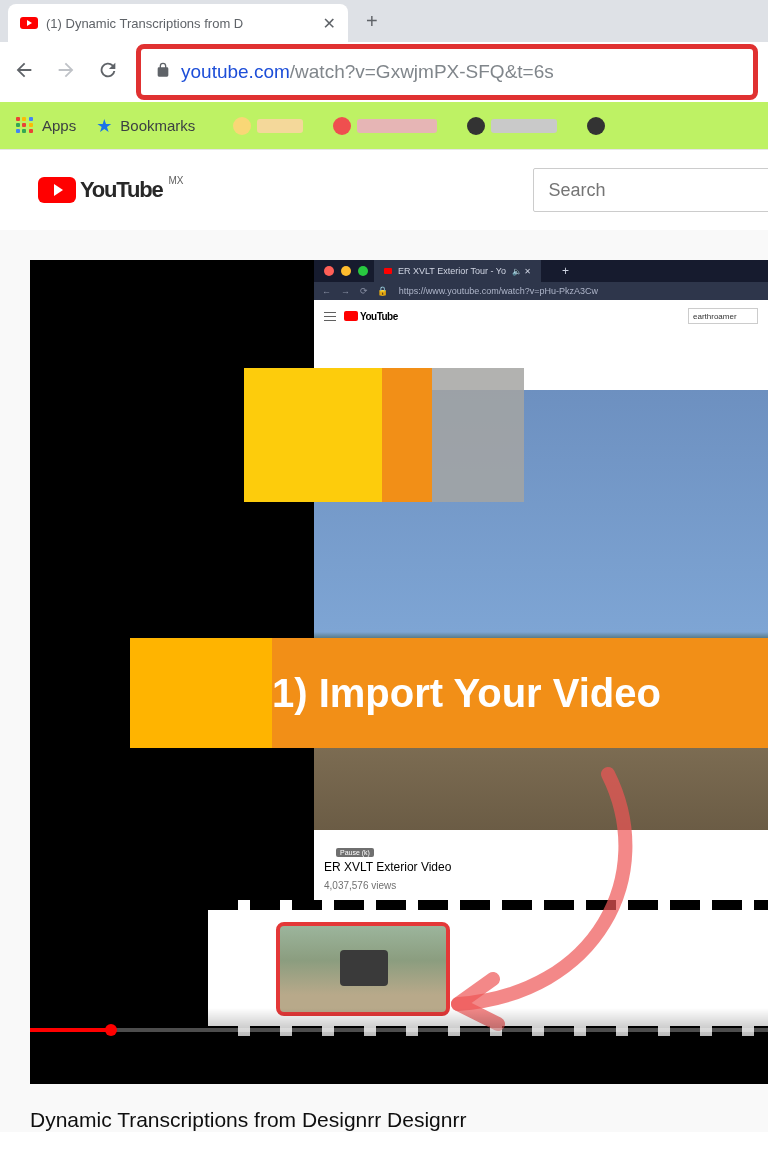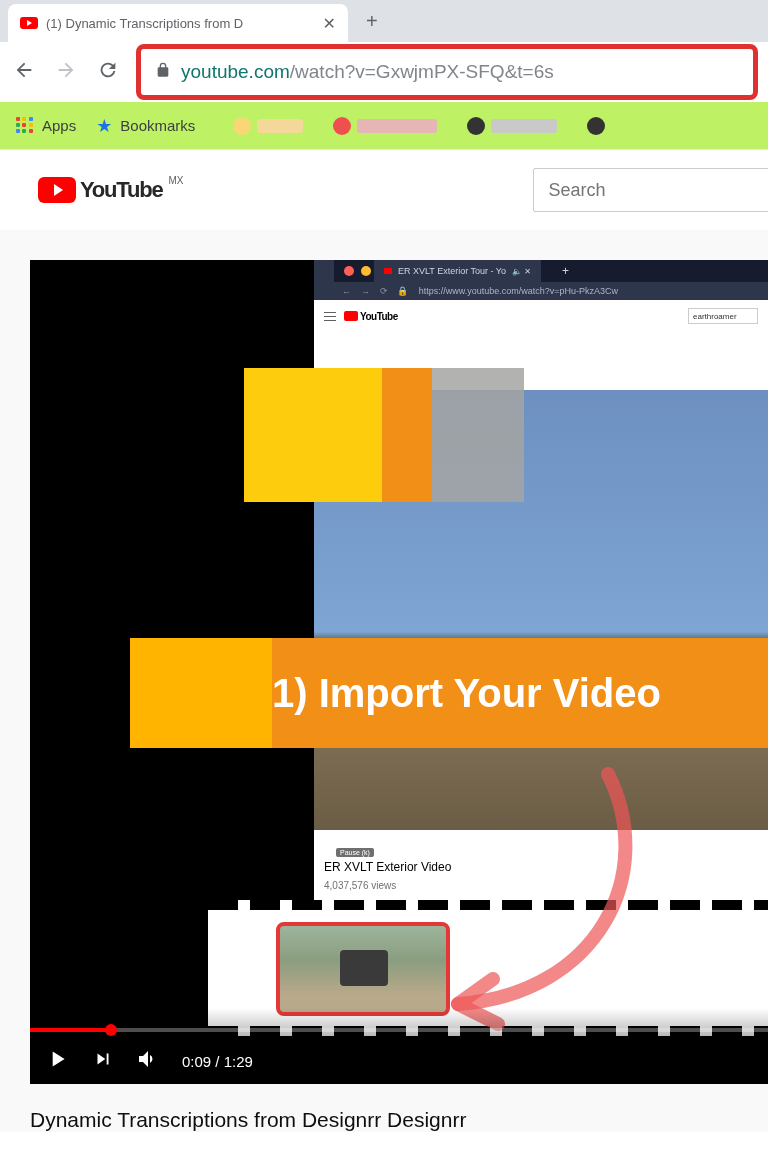--- a/index.html
+++ b/index.html
@@ -13,21 +13,21 @@
     .tab-title { font-size: 13px; color: #5f6368; white-space: nowrap; overflow: hidden; text-overflow: ellipsis; flex: 1; }
     .tab-close { color: #5f6368; font-size: 16px; cursor: pointer; }
     .new-tab { color: #5f6368; font-size: 20px; margin-left: 18px; cursor: pointer; }
 
     .toolbar { display: flex; align-items: center; background: #fff; height: 60px; padding: 0 10px; gap: 14px; }
     .nav-btn { color: #5f6368; cursor: pointer; width: 28px; text-align: center; }
     .nav-btn.disabled { color: #bfc2c7; }
     .url-bar { flex: 1; display: flex; align-items: center; border: 5px solid #e03131; border-radius: 8px; height: 56px; padding: 0 14px; gap: 10px; }
     .lock-icon { color: #5f6368; }
     .url { font-size: 19px; color: #80868b; }
-    .url .domain { color: #0f766e; }
+    .url .domain { color: #1d4ed8; }
 
     .bookmarks-bar { display: flex; align-items: center; background: #bef264; height: 48px; padding: 0 16px; gap: 20px; border-bottom: 1px solid #e5e5e5; }
     .apps-btn { display: flex; align-items: center; gap: 8px; font-size: 15px; color: #3c4043; cursor: pointer; }
     .apps-grid { width: 18px; height: 18px; display: grid; grid-template-columns: repeat(3, 1fr); grid-template-rows: repeat(3, 1fr); gap: 1px; }
     .apps-grid span { width: 4px; height: 4px; border-radius: 1px; }
     .apps-grid span:nth-child(1){background:#ea4335;}
     .apps-grid span:nth-child(2){background:#fbbc05;}
     .apps-grid span:nth-child(3){background:#4285f4;}
     .apps-grid span:nth-child(4){background:#34a853;}
     .apps-grid span:nth-child(5){background:#ea4335;}
@@ -63,21 +63,21 @@
     .mac-dots { display: flex; gap: 7px; padding: 6px 10px; background: #161b2e; }
     .mac-dots span { width: 10px; height: 10px; border-radius: 50%; }
     .mac-dots span:nth-child(1){background:#ff5f57;}
     .mac-dots span:nth-child(2){background:#febc2e;}
     .mac-dots span:nth-child(3){background:#28c840;}
     .inner-tab { position:absolute; top:0; left:60px; display:flex; align-items:center; height:22px; background:#2e364b; color:#cfd4e2; font-size:9px; padding:0 10px; gap:6px; }
     .inner-tab .mini-yt { width:8px; height:6px; background:#ff0000; border-radius:1px; }
     .inner-new-tab { position:absolute; top:4px; left:248px; color:#cfd4e2; font-size:12px; }
     .inner-url { display:flex; align-items:center; gap:10px; padding:4px 8px; background:#2e364b; font-size:9px; color:#aeb5c9; }
     .inner-url .arrow { color:#888fa3; }
-    .inner-chrome { height:auto;padding-left:20px; }
+    .inner-chrome { height:auto; }
     .inner-content { background:#fff; height: 620px; position: relative; }
     .inner-yt-header { display:flex; align-items:center; justify-content:space-between; padding:8px 10px; }
     .inner-yt-left { display:flex; align-items:center; gap:8px; }
     .inner-menu { width:12px; height:9px; display:flex; flex-direction:column; justify-content:space-between; }
     .inner-menu span { height:1px; background:#606060; }
     .inner-logo { display:flex; align-items:center; gap:2px; }
     .inner-play { width:14px; height:10px; background:#ff0000; border-radius:2px; }
     .inner-word { font-size:10px; font-weight:700; letter-spacing:-0.5px; }
     .inner-search { width:70px; height:16px; border:1px solid #ccc; font-size:8px; padding:0 4px; color:#333; display:flex; align-items:center; }
 
@@ -268,36 +268,16 @@
 
     <svg class="red-swoosh" viewBox="0 0 260 280">
       <path d="M 210 10 C 260 110 200 230 60 240" stroke="#e55" stroke-width="14" fill="none" stroke-linecap="round" opacity="0.7"></path>
       <path d="M 60 240 L 95 215 M 60 240 L 100 260" stroke="#e55" stroke-width="14" fill="none" stroke-linecap="round" opacity="0.7"></path>
     </svg>
 
     <div class="controls-bg"></div>
     <div class="progress-bar">
       <div class="progress-fill"></div>
     </div>
-    <div class="controls">
-      <span class="ctrl-icon">
-        <svg width="26" height="26" viewBox="0 0 24 24">
-            <path d="M8 5v14l11-7z" fill="#fff"></path>
-          </svg>
-      </span>
-      <span class="ctrl-icon">
-        <svg width="22" height="22" viewBox="0 0 24 24">
-            <path d="M6 18l8.5-6L6 6v12zM16 6h2v12h-2z" fill="#fff"></path>
-          </svg>
-      </span>
-      <span class="ctrl-icon">
-        <svg width="24" height="24" viewBox="0 0 24 24">
-            <path d="M3 9v6h4l5 5V4L7 9H3zm13.5 3a4.5 4.5 0 0 0-2.5-4v8a4.5 4.5 0 0 0 2.5-4z" fill="#fff"></path>
-          </svg>
-      </span>
-      <span class="time">
-        <span>0:09</span> / <span>1:29</span>
-      </span>
-    </div>
   </div>
 
   <div class="video-title">Dynamic Transcriptions from Designrr Designrr</div>
 </div>
 
 </body></html>

